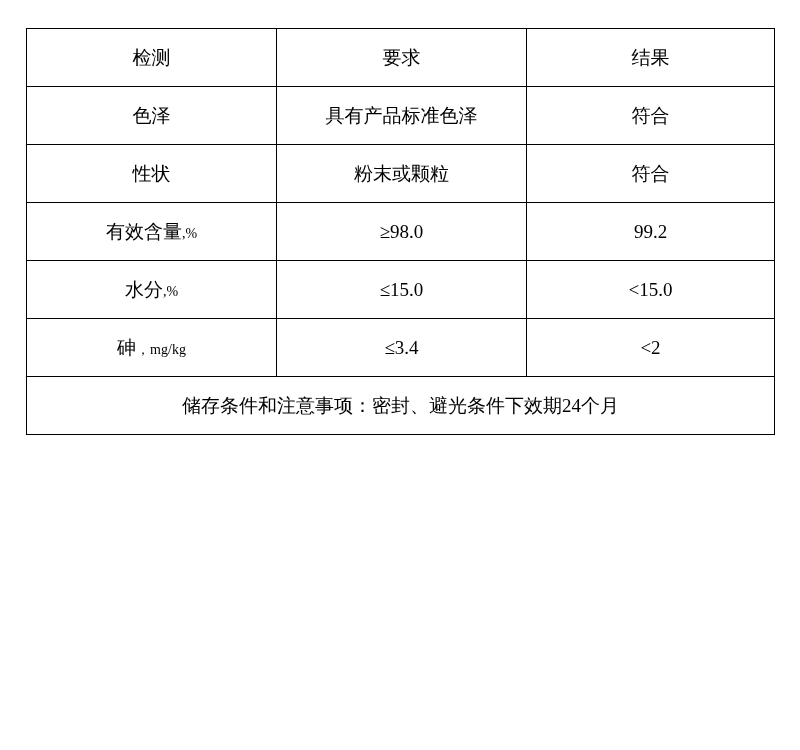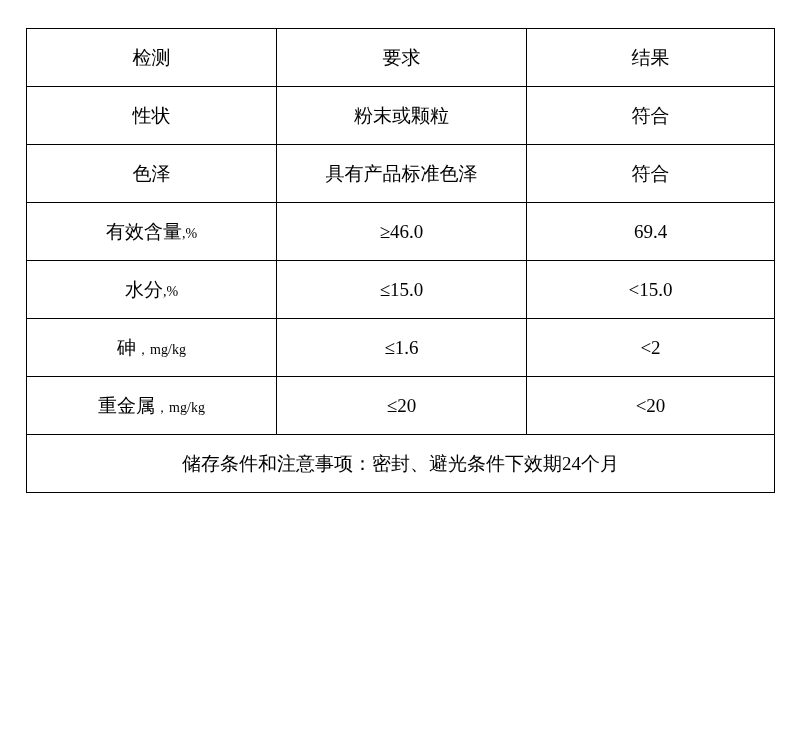--- a/index.html
+++ b/index.html
@@ -63,57 +63,52 @@
         <col class="c3">
     </colgroup>
     <tbody>
       <tr>
         <td>检测</td>
         <td>要求</td>
         <td>结果</td>
       </tr>
 
       <tr>
-        <td><span class="nowrap"><span>性状</span><span class="unit"></span></span></td>
-        <td>粉末或颗粒</td>
+        <td><span class="nowrap"><span>色泽</span><span class="unit"></span></span></td>
+        <td>具有产品标准色泽</td>
         <td>符合</td>
       </tr>
 
       <tr>
-        <td><span class="nowrap"><span>色泽</span><span class="unit"></span></span></td>
-        <td>具有产品标准色泽</td>
+        <td><span class="nowrap"><span>性状</span><span class="unit"></span></span></td>
+        <td>粉末或颗粒</td>
         <td>符合</td>
       </tr>
 
 
       <tr>
         <td><span class="nowrap"><span>有效含量</span><span class="unit">,%</span></span></td>
-        <td>≥46.0</td>
-        <td>69.4</td>
+        <td>≥98.0</td>
+        <td>99.2</td>
       </tr>
 
       <tr>
         <td><span class="nowrap"><span>水分</span><span class="unit">,%</span></span></td>
         <td>≤15.0</td>
         <td>&lt;15.0</td>
       </tr>
 
 
       <tr>
         <td><span class="nowrap"><span>砷</span><span class="unit">，mg/kg</span></span></td>
-        <td>≤1.6</td>
+        <td>≤3.4</td>
         <td>&lt;2</td>
       </tr>
 
 
-      <tr>
-        <td><span class="nowrap"><span>重金属</span><span class="unit">，mg/kg</span></span></td>
-        <td>≤20</td>
-        <td>&lt;20</td>
-      </tr>
 
 
 
       <tr class="note-row">
         <td colspan="3">储存条件和注意事项：密封、避光条件下效期24个月</td>
       </tr>
     </tbody>
   </table>
 </div>
 

